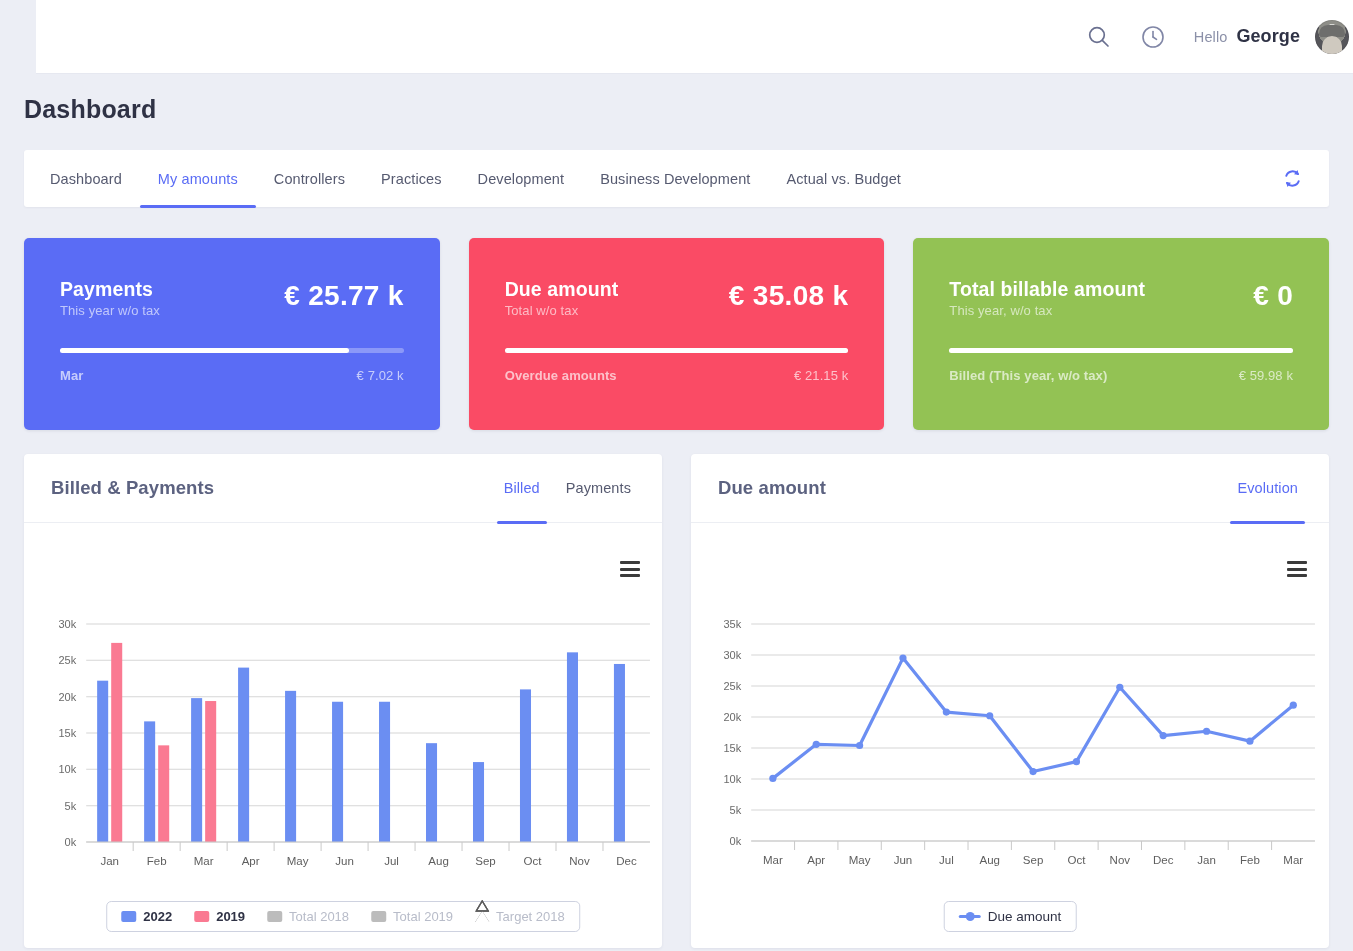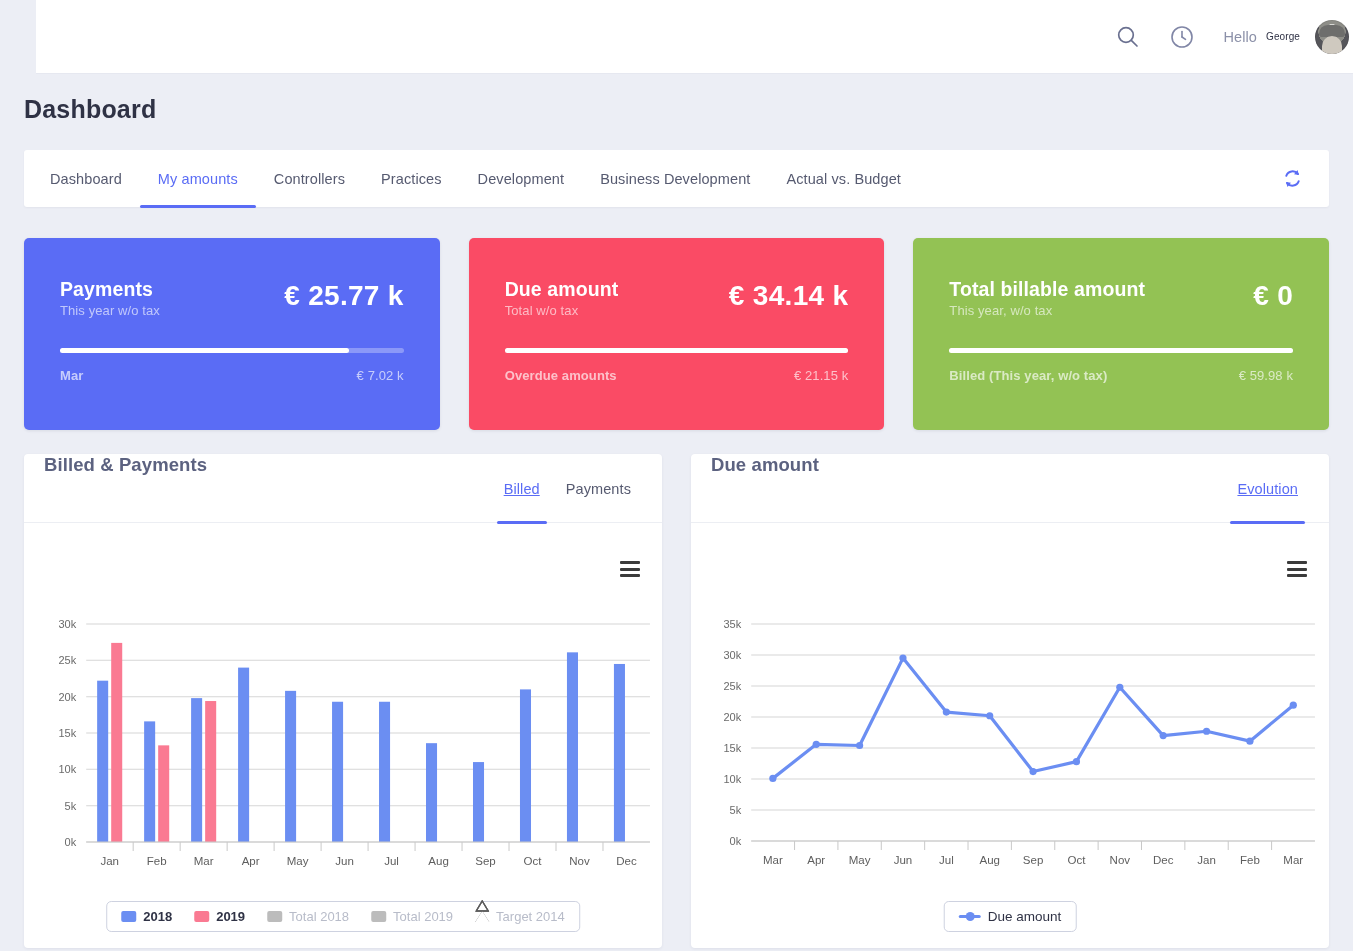--- a/index.html
+++ b/index.html
@@ -18,21 +18,21 @@
     display: flex; align-items: center; justify-content: flex-end;
     padding-right: 40px;
     border-bottom: 1px solid #e6e8f0;
     margin-left: 36px;
   }
   .topbar-icons { display: flex; align-items: center; gap: 28px; }
   .ic { width: 26px; height: 26px; display: block; }
   .ic svg { display: block; }
   .hello-wrap { display: flex; align-items: center; gap: 9px; margin-left: 28px; }
   .hello-lbl { font-size: 14.5px; color: #8b90a8; letter-spacing: .1px; }
-  .hello-name { font-size: 10px; color: #2f3245; font-weight: 400; letter-spacing: .1px; }
+  .hello-name { font-size: 18px; color: #2f3245; font-weight: 700; letter-spacing: .1px; }
   .avatar {
     width: 34px; height: 34px; border-radius: 50%; margin-left: 6px;
     background: radial-gradient(circle at 50% 34%, #d8d8d4 0 26%, #8e8e88 27% 48%, #55555a 49% 100%);
     position: relative; overflow: hidden; flex: none;
     box-shadow: inset 0 0 0 1px rgba(0,0,0,.08);
   }
   .avatar::before {
     content:""; position:absolute; left:4px; top:5px; width:26px; height:12px;
     border-radius: 13px 13px 5px 5px; background:#6e6e6c;
   }
@@ -95,30 +95,30 @@
   
   .panels {
     position: absolute; left: 24px; top: 454px; width: 1305px; height: 494px;
     display: flex; gap: 29px;
   }
   .panel {
     flex: 1; background: #fff; border-radius: 4px; position: relative;
     box-shadow: 0 1px 3px rgba(40,45,80,.07);
   }
   .panel-head {
-    height: 69px; display: flex; padding: 0 24px 0 20px;
+    height: 69px; display: flex; align-items: center; padding: 0 24px 0 27px;
     border-bottom: 1px solid #eceef3;
   }
   .panel-title { font-size: 18.5px; font-weight: 700; color: #5c6280; letter-spacing: .1px; }
   .panel-tabs { margin-left: auto; display: flex; gap: 12px; align-items: center; height: 69px; }
   .ptab {
     position: relative; height: 69px; display: flex; align-items: center;
     padding: 0 7px; font-size: 14.5px; color: #565a70; cursor: pointer; letter-spacing: .1px;
   }
-  .ptab.active { color: #5a6cf5; text-decoration: underline; }
+  .ptab.active { color: #5a6cf5; }
   .ptab.active::after {
     content: ""; position: absolute; left: 0; right: 0; bottom: -1px; height: 3px;
     background: #5a6cf5; border-radius: 2px;
   }
   .chart-area { position: relative; height: 425px; }
   .burger { position: absolute; right: 22px; top: 38px; width: 20px; height: 16px; cursor: pointer; }
   .burger i { display: block; height: 3px; background: #3b3b3b; border-radius: 1px; margin-bottom: 3.5px; }
 
   .plot { position: absolute; inset: 0; }
   .plot svg { display: block; width: 100%; height: 100%; }
@@ -216,21 +216,21 @@
         <span>€ 7.02 k</span>
       </div>
     </div>
 
     <div class="kpi" style="background:#fa4b65">
       <div class="kpi-top">
         <div>
           <div class="kpi-title">Due amount</div>
           <div class="kpi-sub">Total w/o tax</div>
         </div>
-        <div class="kpi-value">€ 34.14 k</div>
+        <div class="kpi-value">€ 35.08 k</div>
       </div>
       <div class="kpi-bar">
           <span style="width:100%"></span>
         </div>
       <div class="kpi-foot">
         <span class="k-left">Overdue amounts</span>
         <span>€ 21.15 k</span>
       </div>
     </div>
 
@@ -325,41 +325,41 @@
               <text x="553.75" y="342" text-anchor="middle" font-size="11.5" fill="#5e5e5e" font-family="&quot;Liberation Sans&quot;, sans-serif">Nov</text>
               <line x1="577.1666666666667" y1="319" x2="577.1666666666667" y2="328" stroke="#c9c9c9" stroke-width="1"></line>
               <rect x="588.0833333333334" y="140.96666666666667" width="11" height="178.03333333333333" fill="#6b8ef2"></rect>
               <text x="600.5833333333334" y="342" text-anchor="middle" font-size="11.5" fill="#5e5e5e" font-family="&quot;Liberation Sans&quot;, sans-serif">Dec</text>
               <line x1="62" y1="319" x2="624" y2="319" stroke="#c9c9c9" stroke-width="1"></line>
             </svg>
         </div>
         <div class="legend">
           <div class="lg">
             <span class="sw" style="background:#6b8ef2"></span>
-            <span>2018</span>
+            <span>2022</span>
           </div>
           <div class="lg">
             <span class="sw" style="background:#fa7a92"></span>
             <span>2019</span>
           </div>
           <div class="lg off">
             <span class="sw" style="background:#bcbcbc"></span>
             <span>Total 2018</span>
           </div>
           <div class="lg off">
             <span class="sw" style="background:#bcbcbc"></span>
             <span>Total 2019</span>
           </div>
           <div class="lg off">
             <span style="display:inline-block;width:0;height:0;border-left:7px solid transparent;border-right:7px solid transparent;border-bottom:11px solid #fff;filter:drop-shadow(0 0 0 #555);position:relative;">
               <svg width="14" height="12" viewBox="0 0 14 12" style="position:absolute;left:-7px;top:-11px;">
                   <polygon points="7,1 13,11 1,11" fill="none" stroke="#5c5c5c" stroke-width="1.4"></polygon>
                 </svg>
             </span>
-            <span>Target 2014</span>
+            <span>Target 2018</span>
           </div>
         </div>
       </div>
     </div>
 
     <div class="panel">
       <div class="panel-head">
         <div class="panel-title">Due amount</div>
         <div class="panel-tabs">
           <div class="ptab active">

